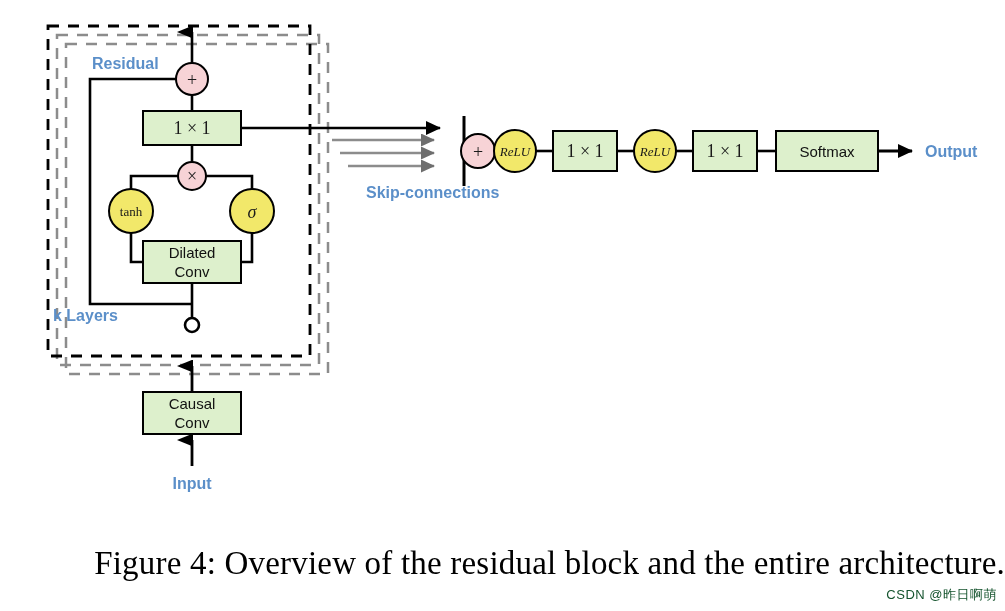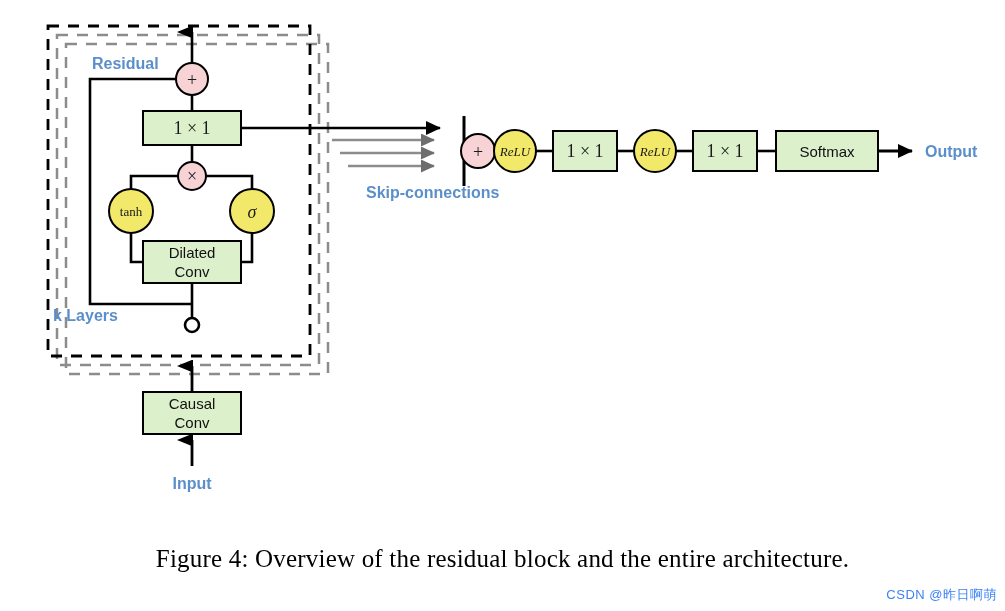--- a/index.html
+++ b/index.html
@@ -50,33 +50,33 @@
     font-family: "Liberation Sans", sans-serif;
     font-size: 16px;
     font-weight: bold;
     fill: #5b8fc9;
   }
   .caption {
     position: absolute;
     left: 0;
     top: 545px;
     width: 1005px;
-    text-align: center;
-    font-family: "Liberation Serif", serif;
-    font-size: 25px;
+    text-align: right;
+    font-family: "Liberation Serif", serif;
+    font-size: 33px;
     color: #000000;
     letter-spacing: 0.2px;
   }
   .watermark {
     position: absolute;
     right: 8px;
     top: 586px;
     font-family: "Liberation Sans", sans-serif;
     font-size: 13px;
-    color: #3b82f6;
+    color: #14532d;
     letter-spacing: 0.5px;
   }
 </style>
 </head>
 <body>
 
 <div id="page">
 
   <svg id="diagram-svg" viewBox="0 0 1005 611">
     <defs>

